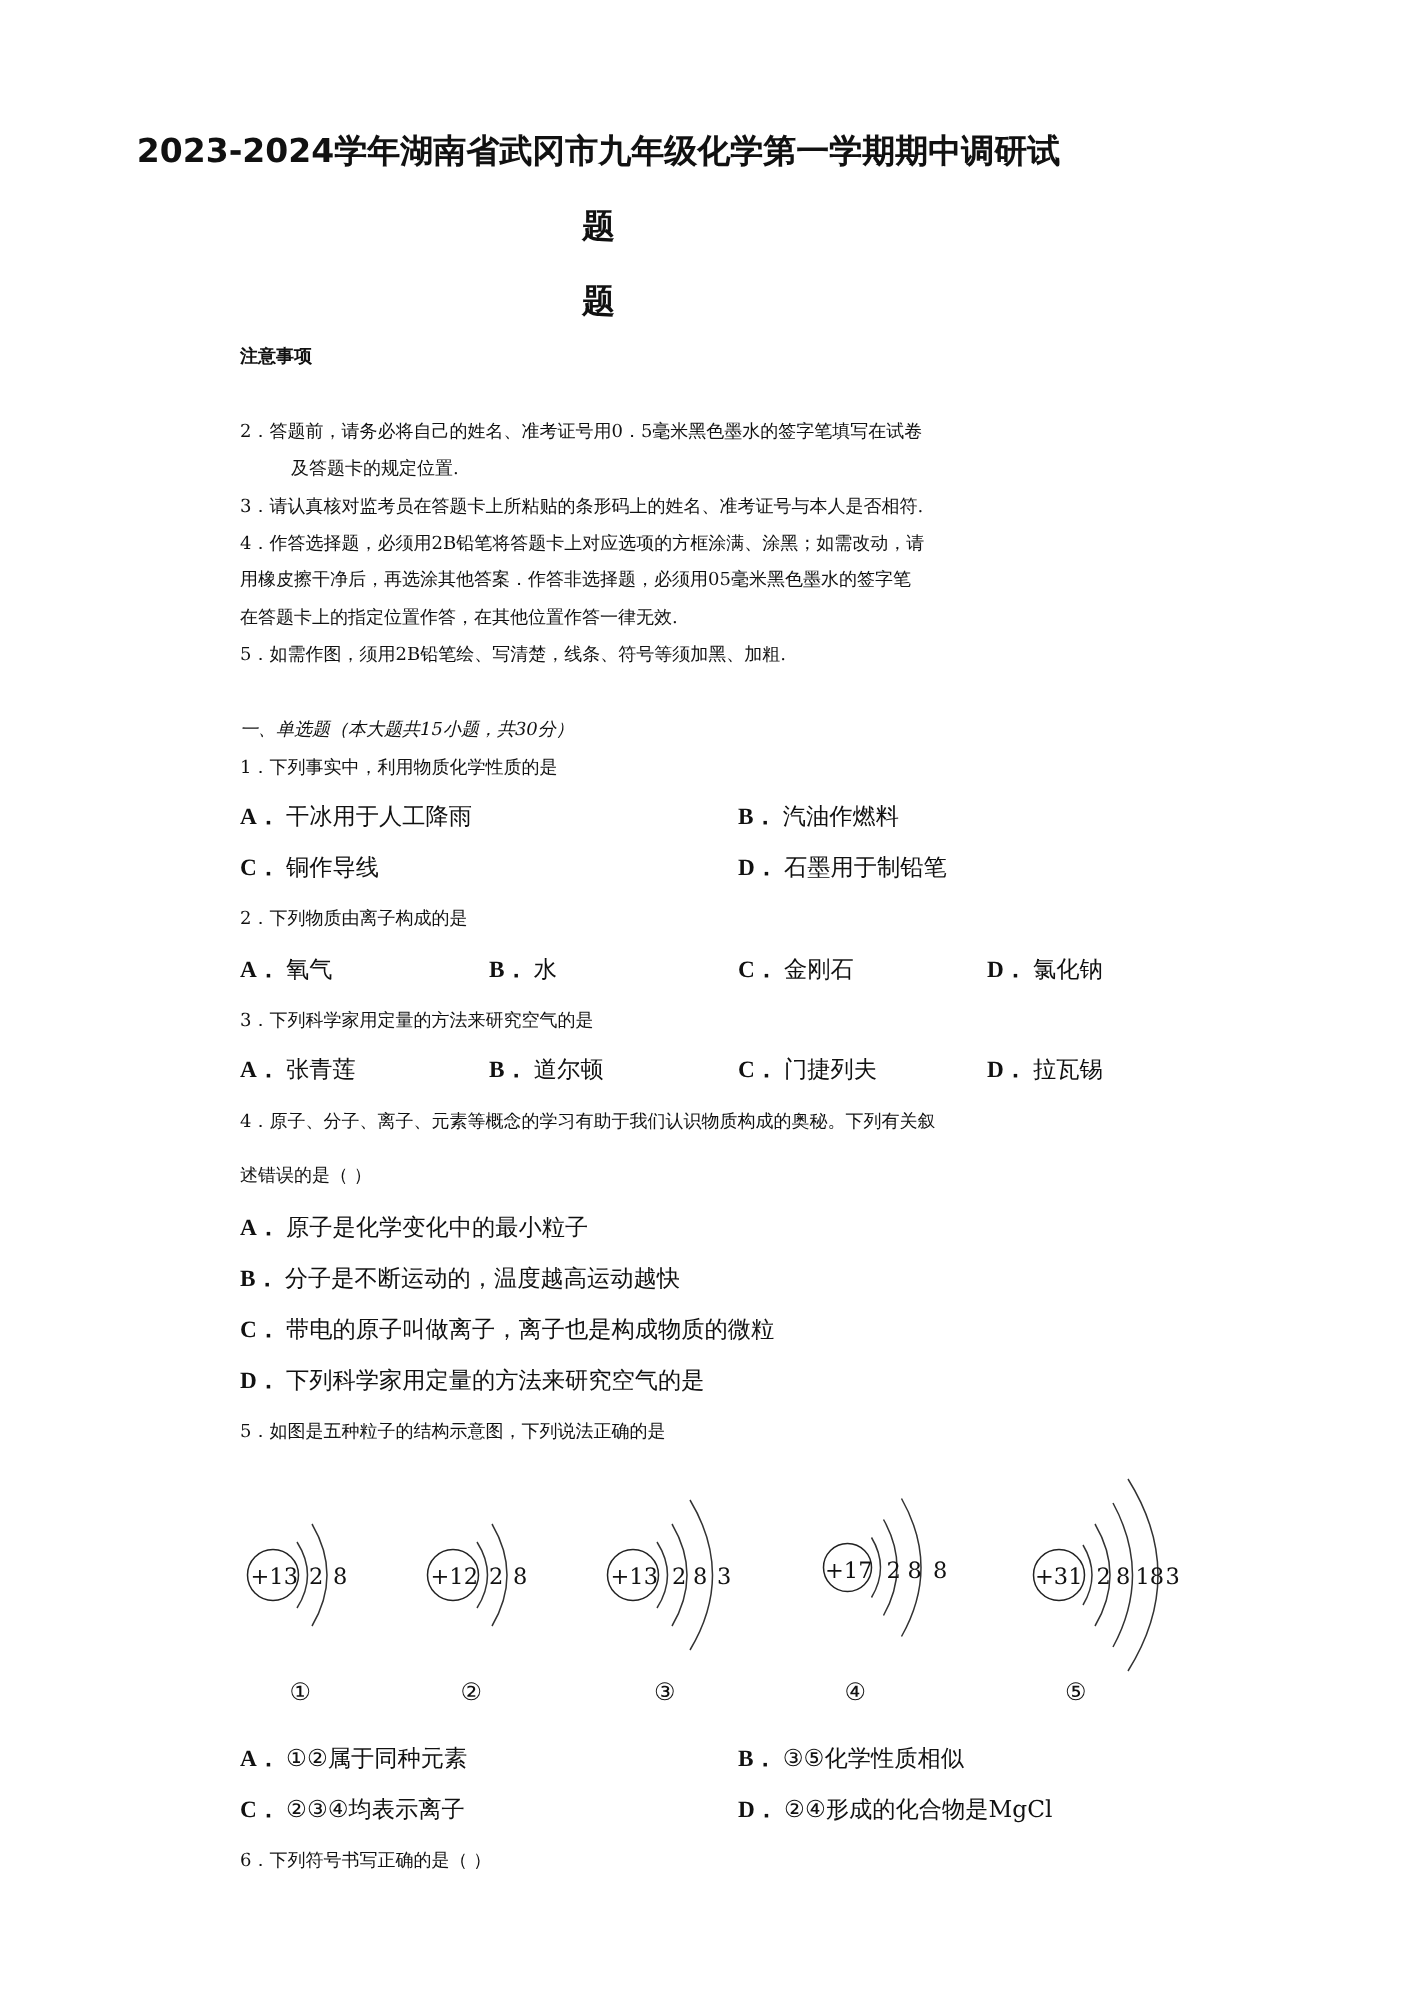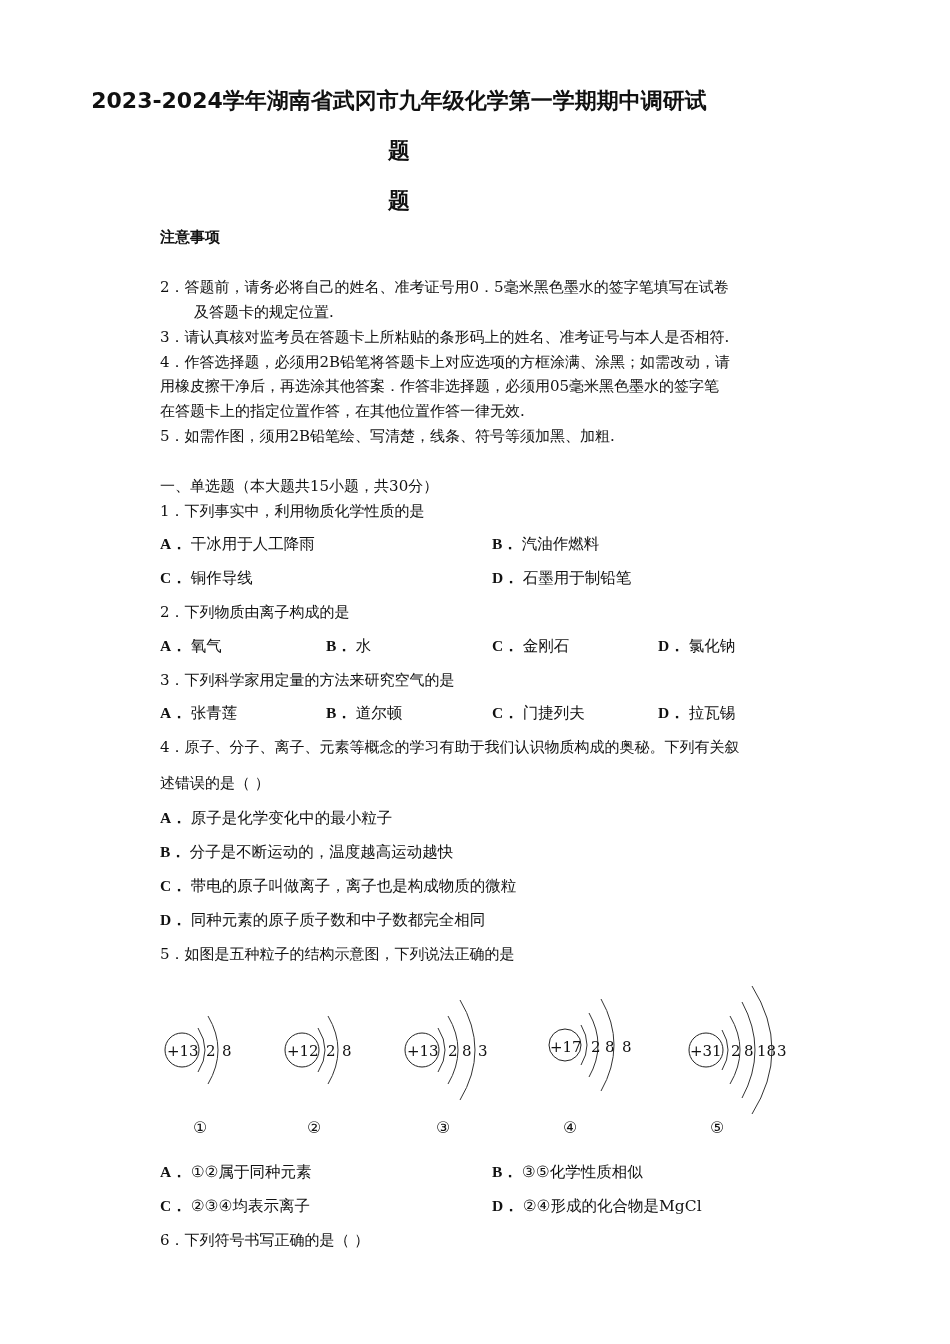--- a/index.html
+++ b/index.html
@@ -29,21 +29,21 @@
     font-size: 22px;
     letter-spacing: 0px;
   }
   .t1 { top: 86px; }
   .t2 { top: 136px; }
   .t3 { top: 186px; }
 
   .line {
     position: absolute;
     left: 160px;
-    font-size: 15px;
+    font-size: 12px;
     white-space: nowrap;
     line-height: 22px;
   }
   .bold { font-weight: bold; }
   .opt {
     position: absolute;
     font-size: 15.5px;
     white-space: nowrap;
     line-height: 22px;
   }
@@ -73,21 +73,21 @@
 
   <div class="line bold" style="top:226px;">注意事项</div>
   <div class="line" style="top:276px;">2．答题前，请务必将自己的姓名、准考证号用0．5毫米黑色墨水的签字笔填写在试卷</div>
   <div class="line" style="top:301px;margin-left:34px;">及答题卡的规定位置.</div>
   <div class="line" style="top:326px;">3．请认真核对监考员在答题卡上所粘贴的条形码上的姓名、准考证号与本人是否相符.</div>
   <div class="line" style="top:351px;text-align:center;">4．作答选择题，必须用2B铅笔将答题卡上对应选项的方框涂满、涂黑；如需改动，请</div>
   <div class="line" style="top:375px;">用橡皮擦干净后，再选涂其他答案．作答非选择题，必须用05毫米黑色墨水的签字笔</div>
   <div class="line" style="top:400px;">在答题卡上的指定位置作答，在其他位置作答一律无效.</div>
   <div class="line" style="top:425px;">5．如需作图，须用2B铅笔绘、写清楚，线条、符号等须加黑、加粗.</div>
 
-  <div class="line" style="top:475px;">一、单选题（本大题共15小题，共30分）</div>
+  <div class="line" style="top:475px;font-style:italic;">一、单选题（本大题共15小题，共30分）</div>
 
   <div class="line" style="top:500px;">1．下列事实中，利用物质化学性质的是</div>
   <div class="opt" style="left:160px; top:533px;">
     <span class="letter">A．</span><span>干冰用于人工降雨</span>
   </div>
   <div class="opt" style="left:492px; top:533px;">
     <span class="letter">B．</span><span>汽油作燃料</span>
   </div>
   <div class="opt" style="left:160px; top:567px;">
     <span class="letter">C．</span><span>铜作导线</span>
@@ -129,21 +129,21 @@
   <div class="opt" style="left:160px; top:807px;">
     <span class="letter">A．</span><span>原子是化学变化中的最小粒子</span>
   </div>
   <div class="opt" style="left:160px; top:841px;">
     <span class="letter">B．</span><span>分子是不断运动的，温度越高运动越快</span>
   </div>
   <div class="opt" style="left:160px; top:875px;">
     <span class="letter">C．</span><span>带电的原子叫做离子，离子也是构成物质的微粒</span>
   </div>
   <div class="opt" style="left:160px; top:909px;">
-    <span class="letter">D．</span><span>同种元素的原子质子数和中子数都完全相同</span>
+    <span class="letter">D．</span><span>下列科学家用定量的方法来研究空气的是</span>
   </div>
 
   <div class="line" style="top:943px;">5．如图是五种粒子的结构示意图，下列说法正确的是</div>
 
   <div class="diagram" style="left:160px; top:1000px;">
     <svg width="90" height="100" viewBox="0 0 90 100">
       <circle cx="22" cy="50" r="17" fill="none" stroke="#222" stroke-width="1"></circle>
       <path d="M 38 28 Q 52 50 38 72" fill="none" stroke="#333" stroke-width="1"></path>
       <path d="M 48 16 Q 68 50 48 84" fill="none" stroke="#333" stroke-width="1"></path>
     </svg>

